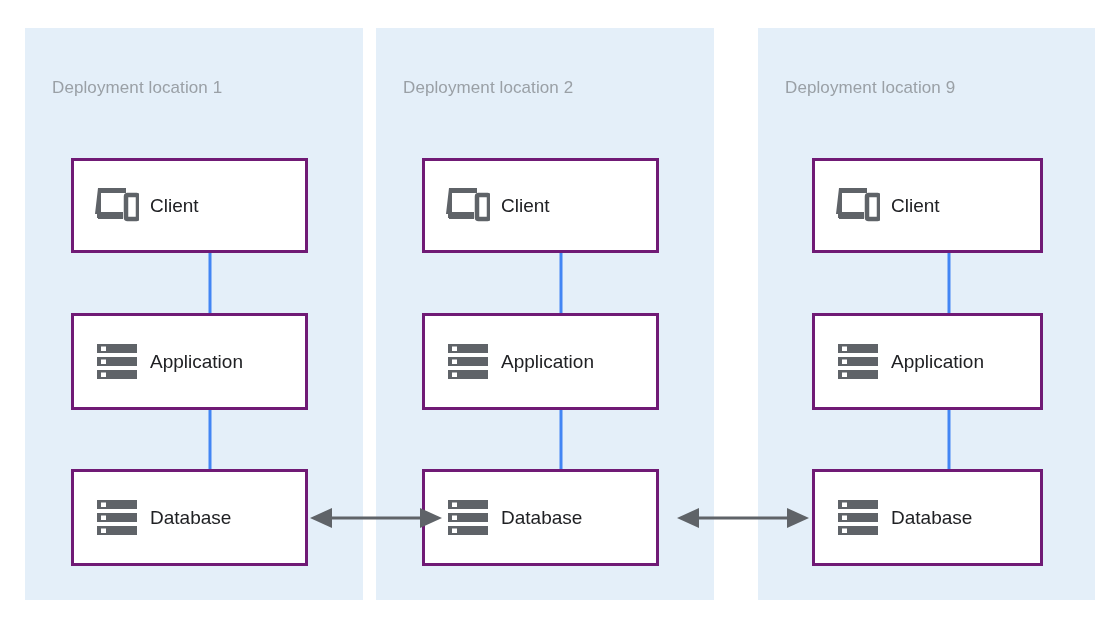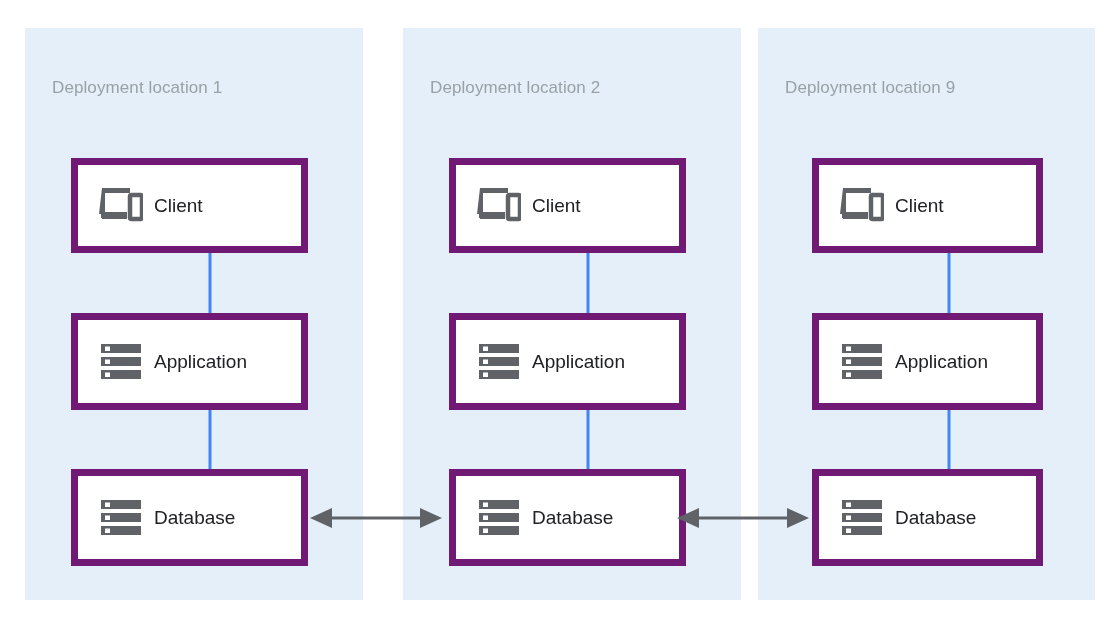--- a/index.html
+++ b/index.html
@@ -31,21 +31,21 @@
     top: 50px;
     left: 27px;
     font-size: 17px;
     color: #9aa0a6;
     letter-spacing: 0.1px;
     white-space: nowrap;
   }
   .node {
     position: absolute;
     background: #ffffff;
-    border: 7px solid #701a75;
+    border: 3px solid #701a75;
     box-sizing: border-box;
     display: flex;
     align-items: center;
   }
   .node-icon {
     flex: 0 0 auto;
     margin-left: 20px;
     width: 46px;
     height: 46px;
     display: flex;
@@ -117,21 +117,21 @@
           <rect x="1" y="15" width="40" height="9" fill="#5f6368"></rect>
           <rect x="5" y="17.5" width="5" height="4.5" fill="#ffffff"></rect>
           <rect x="1" y="28" width="40" height="9" fill="#5f6368"></rect>
           <rect x="5" y="30.5" width="5" height="4.5" fill="#ffffff"></rect>
         </svg>
       </span>
       <span class="node-label">Database</span>
     </div>
   </div>
 
-  <div class="panel" style="left:403px; width:338px;">
+  <div class="panel" style="left:376px; width:338px;">
     <div class="panel-title">Deployment location 2</div>
 
     <div class="node" style="left:46px; top:130px; width:237px; height:95px;">
       <span class="node-icon">
         <svg width="44" height="40" viewBox="0 0 44 40" aria-hidden="true">
           <path d="M3 2 h28 v5 h-25 v21 h22 v5 h-25 v-5 h-3 z" fill="#5f6368"></path>
           <rect x="2" y="26" width="26" height="6" fill="#5f6368"></rect>
           <rect x="31" y="9" width="12" height="24" rx="1.5" fill="none" stroke="#5f6368" stroke-width="4.5"></rect>
         </svg>
       </span>

